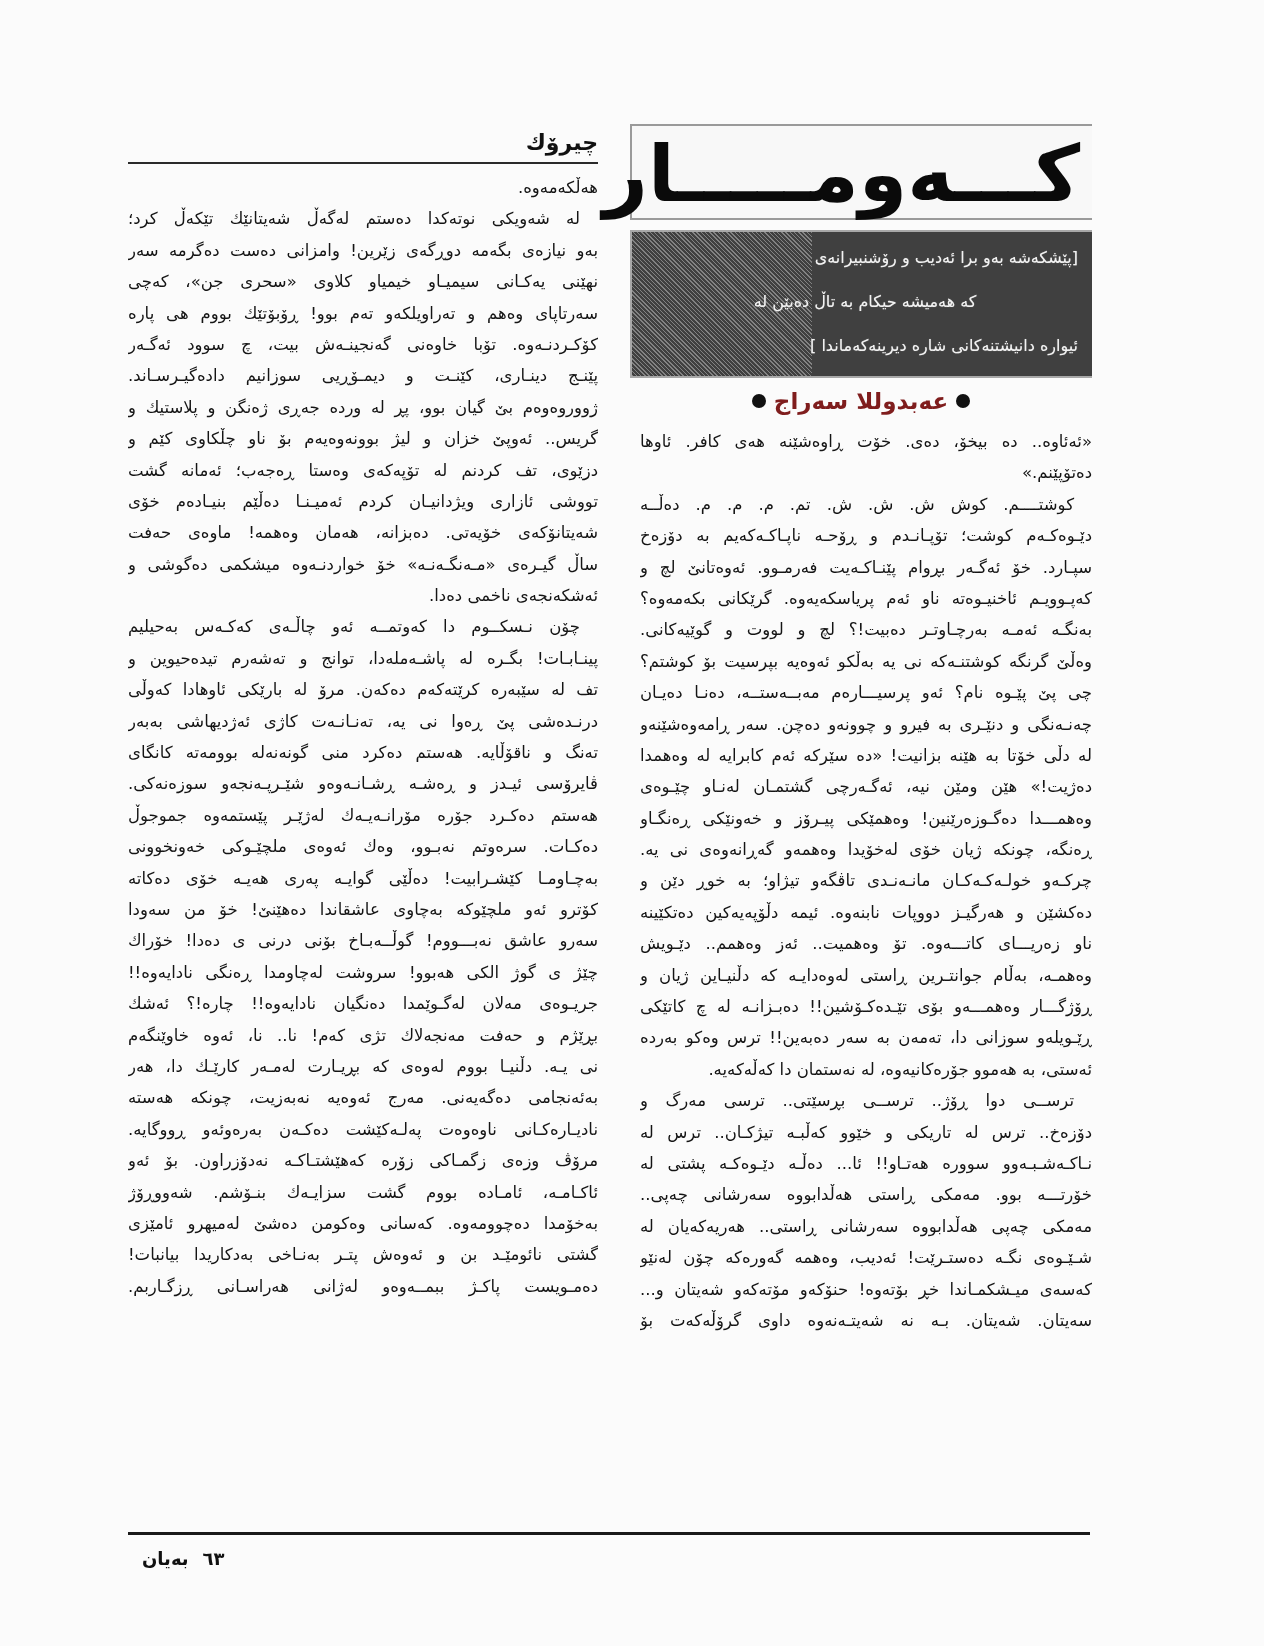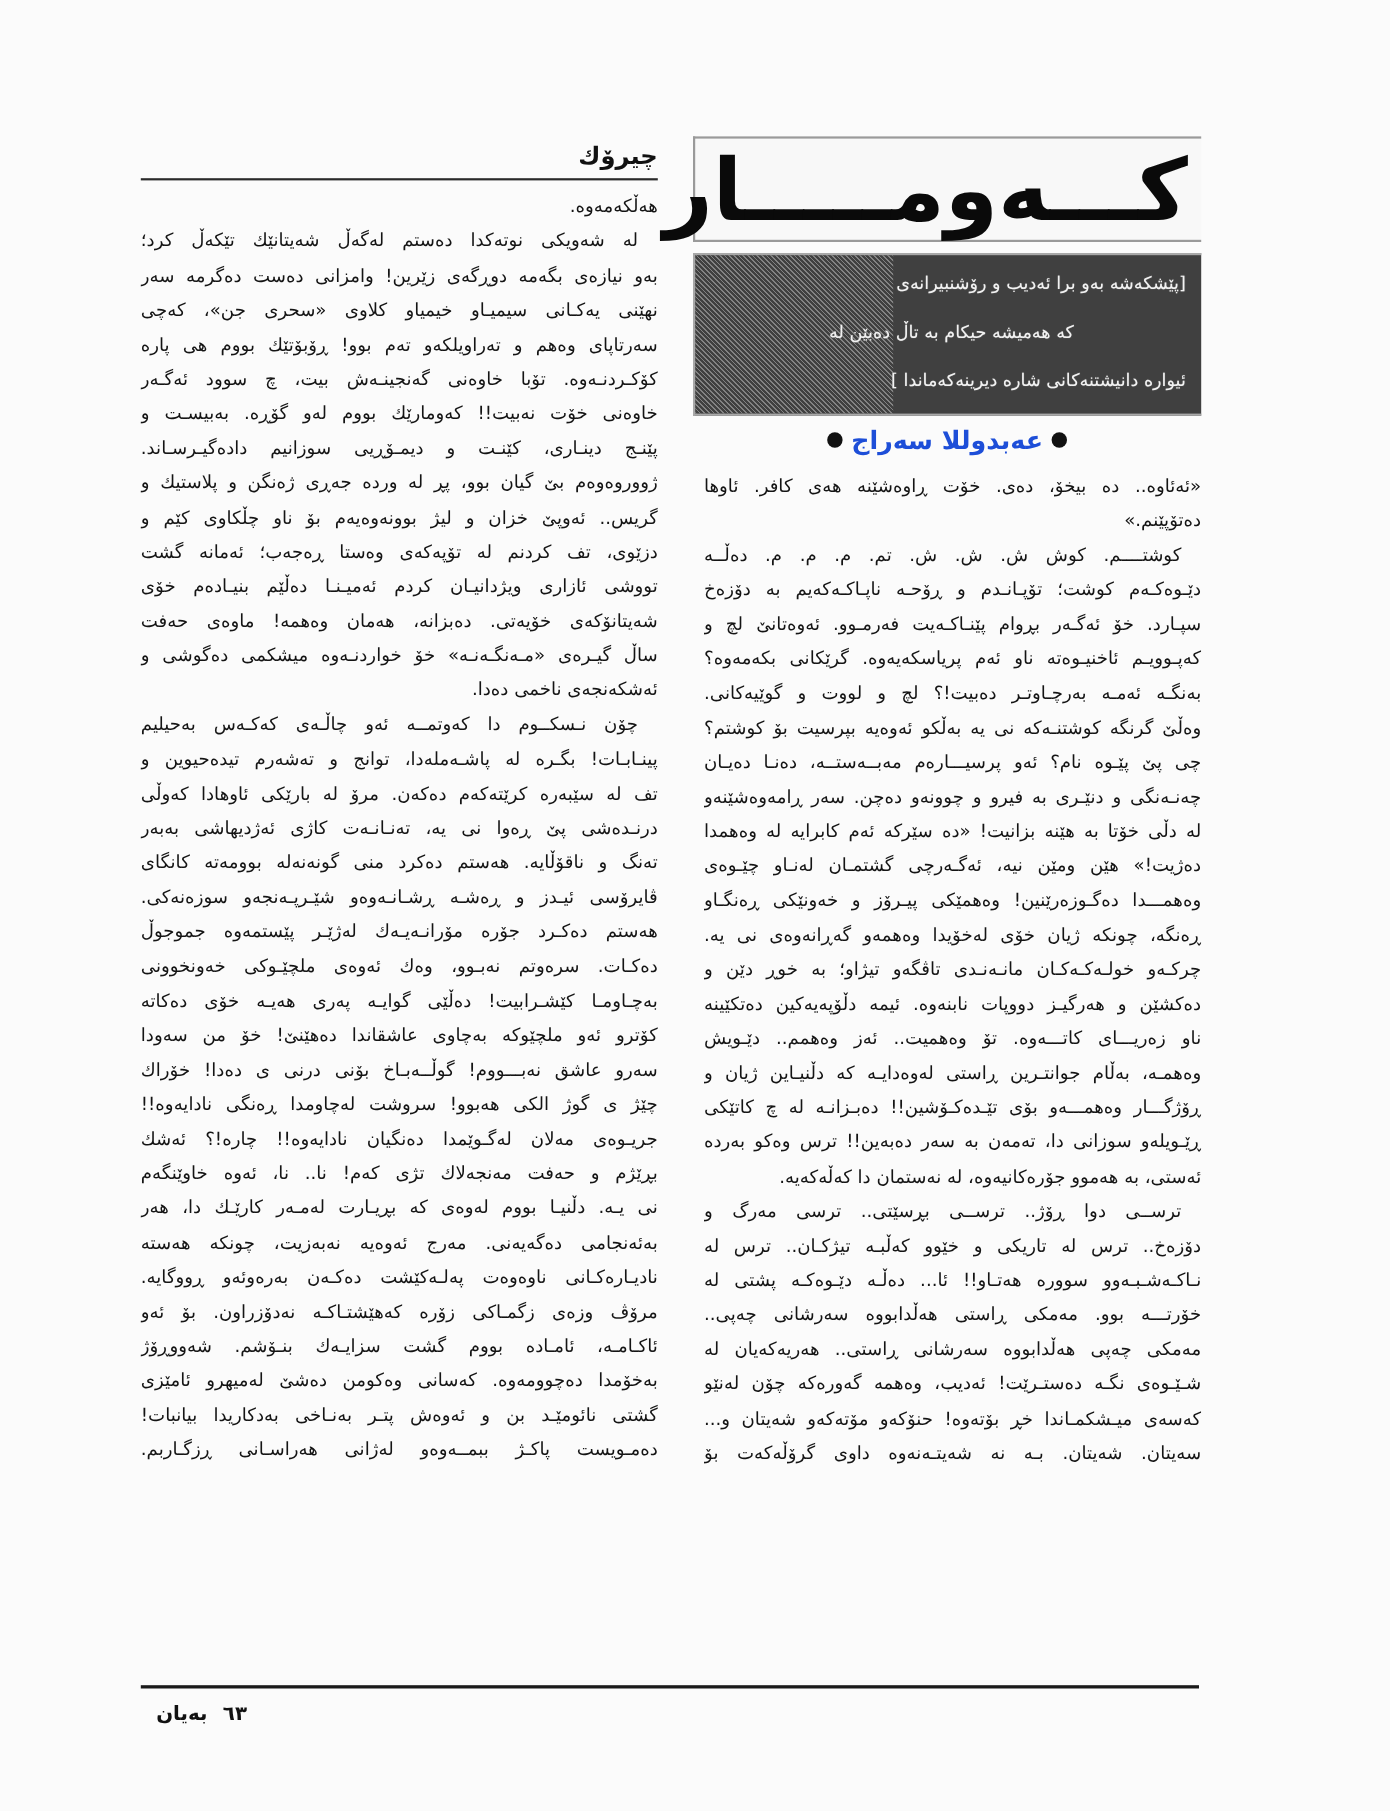--- a/index.html
+++ b/index.html
@@ -147,21 +147,21 @@
     .author {
       position: absolute;
       right: 0;
       left: 0;
       top: 256px;
       height: 42px;
       text-align: center;
       font-weight: bold;
       font-size: 23px;
       line-height: 42px;
-      color: #1d4ed8;
+      color: #7f1d1d;
       white-space: nowrap;
     }
     .bullet {
       display: inline-block;
       width: 14px;
       height: 14px;
       border-radius: 50%;
       background: #111;
       vertical-align: middle;
       margin: 0 8px;
@@ -206,21 +206,20 @@
   <div class="col-left">
     <div class="section-label">چیرۆك</div>
     <div class="section-rule"></div>
     <div class="left-body">
       <span class="line short">هەڵکەمەوە.</span>
       <span class="line indent">لە شەویکی نوتەکدا دەستم لەگەڵ شەیتانێك تێکەڵ کرد؛</span>
       <span class="line">بەو نیازەی بگەمە دوڕگەی زێرین! وامزانی دەست دەگرمە سەر</span>
       <span class="line">نهێنی یەکـانی سیمیـاو خیمیاو کلاوی «سحری جن»، کەچی</span>
       <span class="line">سەرتاپای وەهم و تەراویلکەو تەم بوو! ڕۆبۆتێك بووم هی پارە</span>
       <span class="line">کۆکـردنـەوە. تۆبا خاوەنی گەنجینـەش بیت، چ سوود ئەگـەر</span>
-      <span class="line">خاوەنی خۆت نەبیت!! کەومارێك بووم لەو گۆڕە. بەبیسـت و</span>
       <span class="line">پێنـج دینـاری، کێنـت و دیمـۆڕیی سوزانیم دادەگیـرسـاند.</span>
       <span class="line">ژووروەوەم بێ گیان بوو، پڕ لە وردە جەڕی ژەنگن و پلاستیك و</span>
       <span class="line">گریس.. ئەوپێ خزان و لیژ بوونەوەیەم بۆ ناو چڵکاوی کێم و</span>
       <span class="line">دزێوی، تف کردنم لە تۆپەکەی وەستا ڕەجەب؛ ئەمانە گشت</span>
       <span class="line">تووشی ئازاری ویژدانیـان کردم ئەمیـنـا دەڵێم بنیـادەم خۆی</span>
       <span class="line">شەیتانۆکەی خۆیەتی. دەبزانە، هەمان وەهمە! ماوەی حەفت</span>
       <span class="line">ساڵ گیـرەی «مـەنگـەنـە» خۆ خواردنـەوە میشکمی دەگوشی و</span>
       <span class="line short">ئەشکەنجەی ناخمی دەدا.</span>
       <span class="line indent">چۆن نـسکــوم دا کەوتمــە ئەو چاڵـەی کەکـەس بەحیلیم</span>
       <span class="line">پینـابـات! بگـرە لە پاشـەملەدا، توانج و تەشەرم تیدەحیوین و</span>

